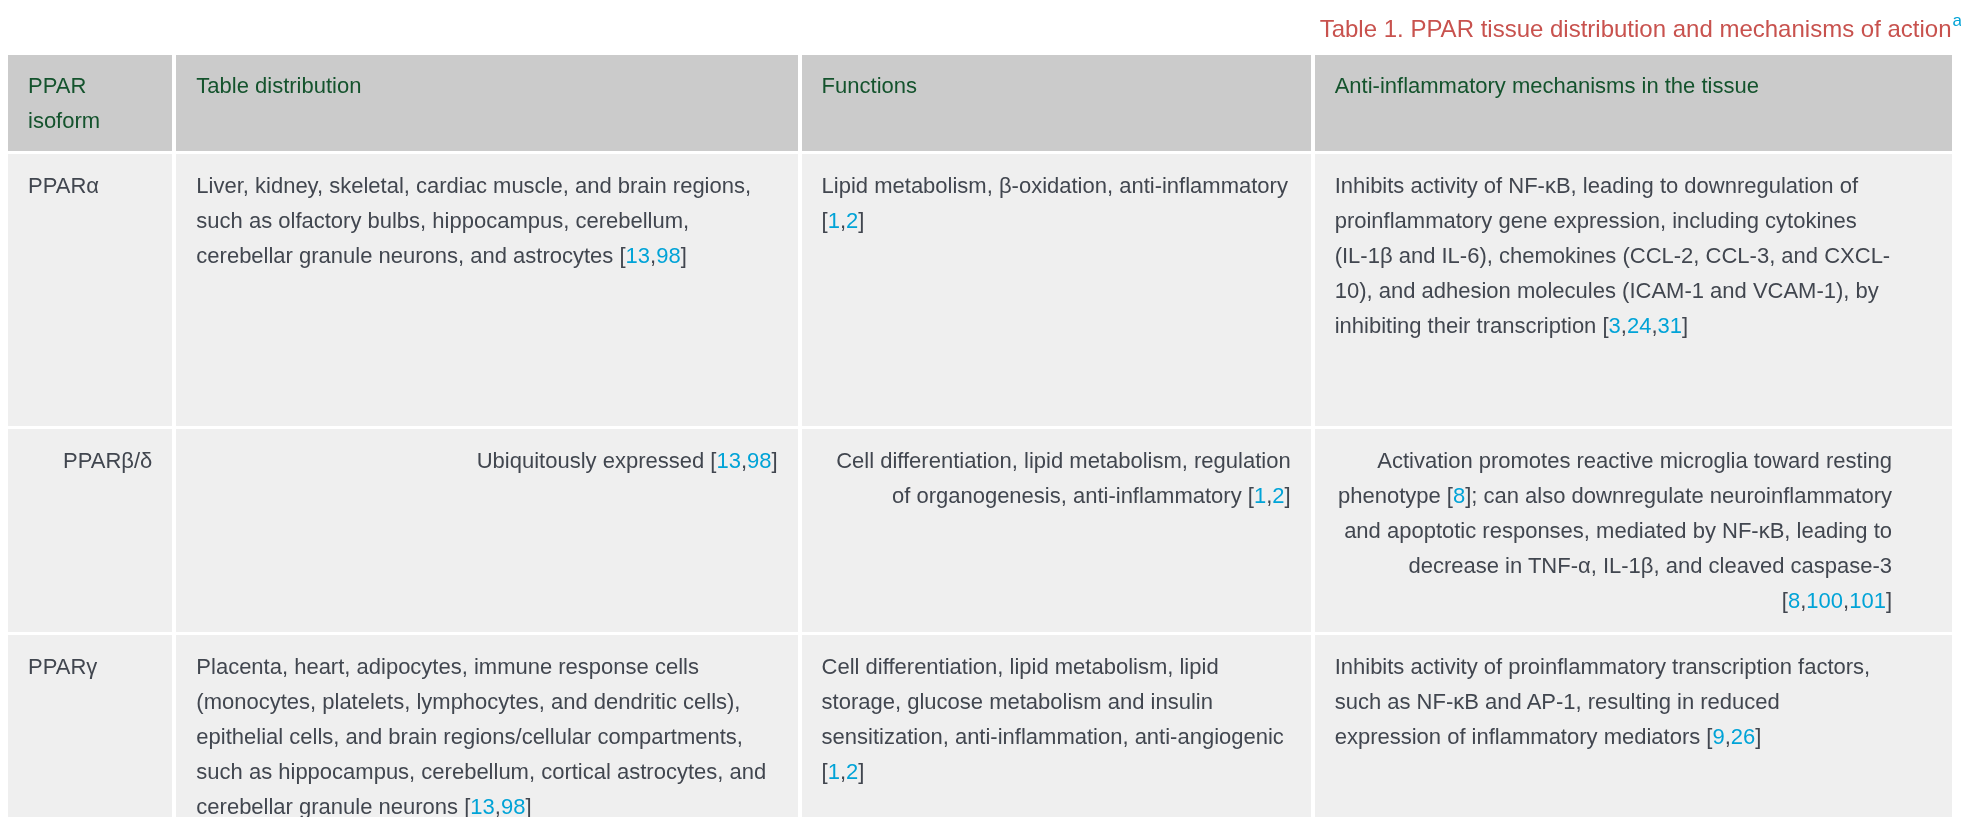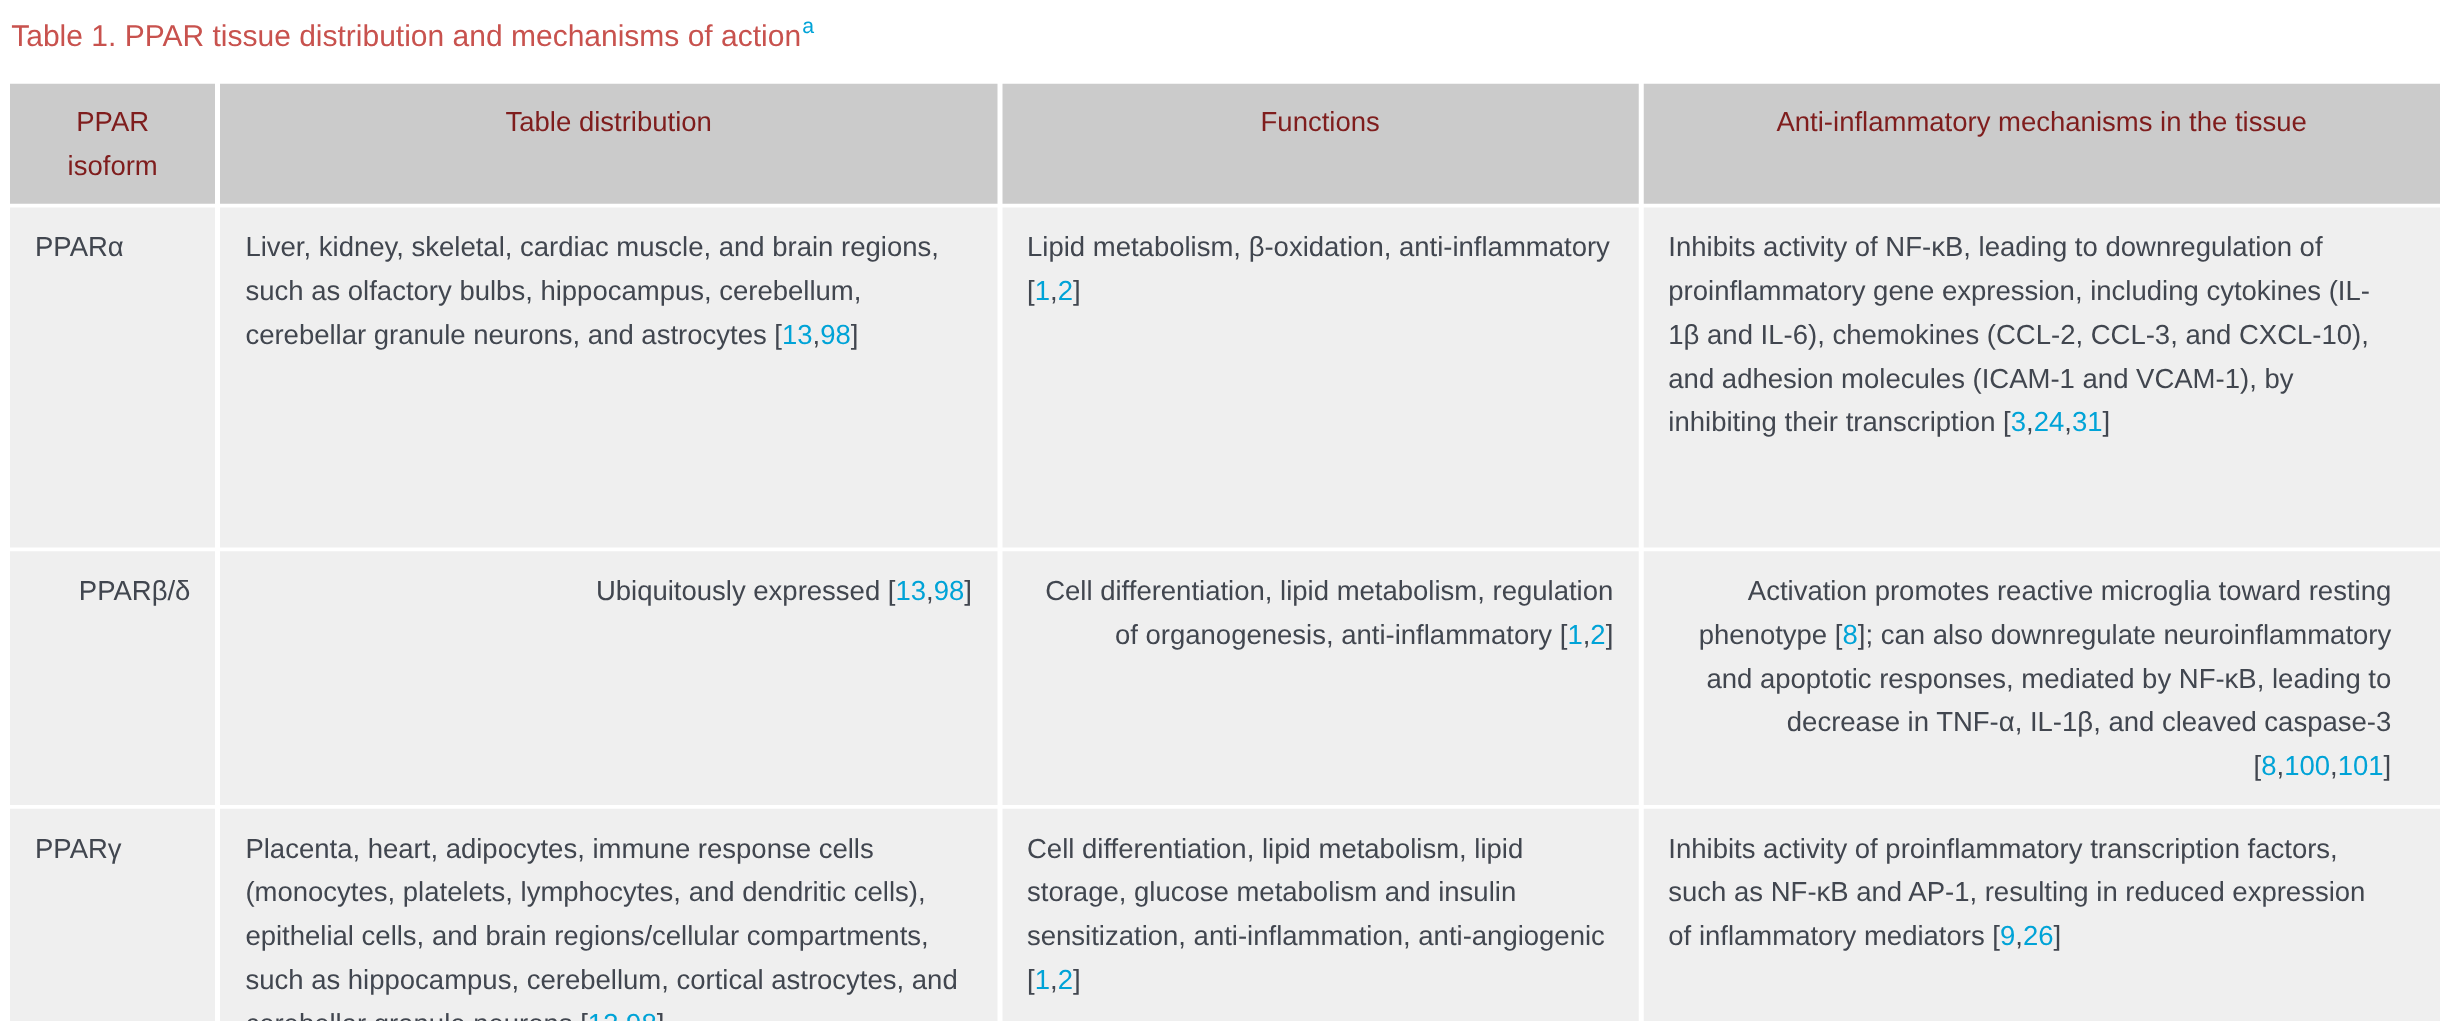--- a/index.html
+++ b/index.html
@@ -5,25 +5,26 @@
   * { box-sizing: border-box; margin: 0; padding: 0; }
   html, body { background: #ffffff; }
   body {
     font-family: "Liberation Sans", "DejaVu Sans", sans-serif;
     width: 1961px;
     color: #40454e;
   }
   .page { width: 1961px; padding-top: 6px; }
 
   .table-title {
-    margin: 2px 0 19px 9px;
+    margin: 2px 0 8px 9px;
     font-size: 24px;
     line-height: 30px;
     font-weight: 400;
     color: #c8524e;
+    text-align: right;
   }
   .table-title sup {
     color: #00a3d7;
     font-size: 17px;
     position: relative;
     top: -2px;
     left: 1px;
   }
 
   table.ppar-table {
@@ -40,31 +41,30 @@
 
   th, td {
     vertical-align: top;
     text-align: left;
     font-size: 22px;
     line-height: 35px;
     font-weight: 400;
   }
   thead th {
     background: #cbcbcb;
-    color: #7f1d1d;
+    color: #14532d;
     height: 92px;
     padding: 13px 20px 13px 20px;
-    text-align: center;
   }
   tbody td {
     background: #efefef;
     color: #41464f;
     padding: 14px 20px 14px 20px;
   }
-  tbody td.col4 { padding-right: 39px; }
+  tbody td.col4 { padding-right: 60px; }
   tbody tr.row-1 td { height: 272px; }
   tbody tr.row-2 td { height: 180px; text-align: right; }
   tbody tr.row-3 td { height: 229px; }
 
   .cite { color: #00a3d7; cursor: pointer; }
 </style>
 </head>
 <body>
 
 <div class="page">

